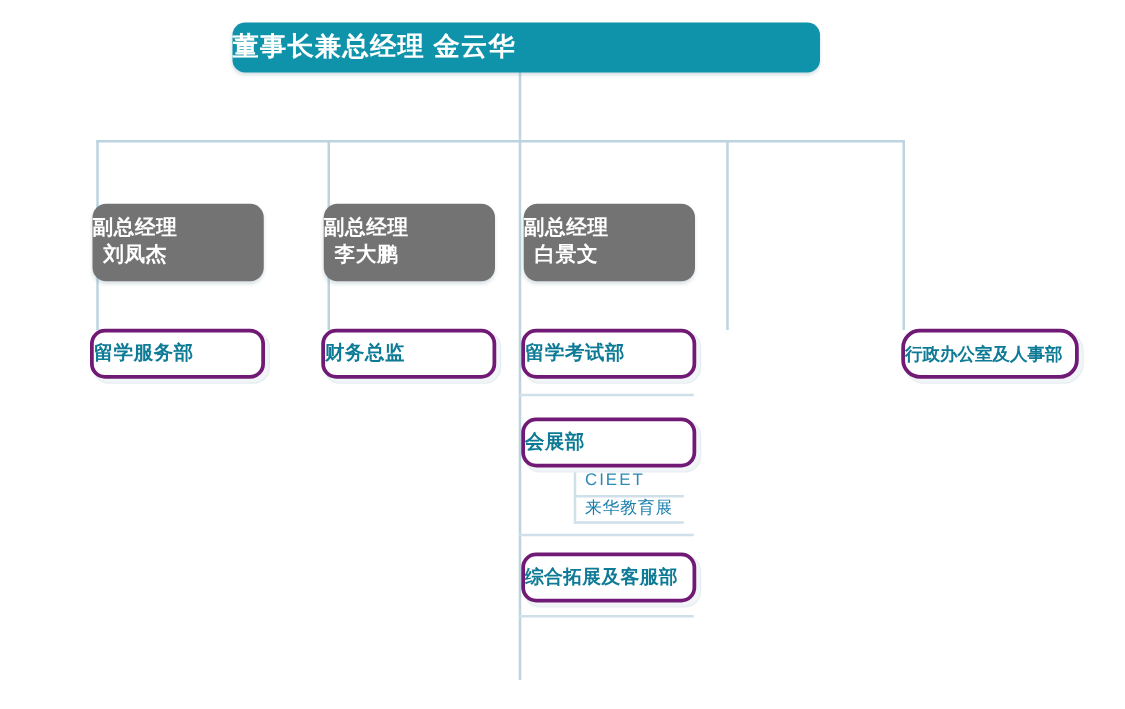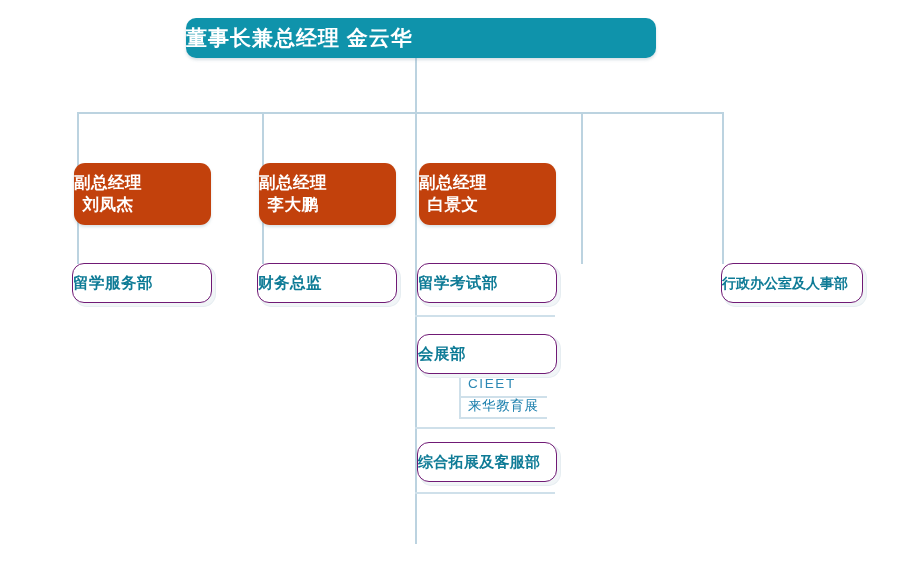--- a/index.html
+++ b/index.html
@@ -45,42 +45,42 @@
     color: #ffffff;
     border-radius: 10px;
     font-size: 21px;
     font-weight: bold;
     letter-spacing: 1px;
     box-shadow: 0 2px 3px rgba(120,150,165,0.30);
   }
 
   
   .box-mgr {
-    background: #c2410c;
+    background: #737373;
     color: #ffffff;
     border-radius: 11px;
     font-size: 16.5px;
     font-weight: bold;
     letter-spacing: 0.5px;
     box-shadow: 0 2px 3px rgba(120,150,165,0.28);
   }
   .box-mgr .l1, .box-mgr .l2 { display: block; }
 
   
   .box-dept {
     background: #ffffff;
     color: #0e7b96;
     border-radius: 12px;
-    border: 1px solid #701a75;
+    border: 3px solid #701a75;
     font-size: 15.5px;
     font-weight: bold;
     letter-spacing: 0.5px;
     box-shadow: 3px 3px 0 0 #f1f5f7, 3px 3px 0 1px #e6edf1;
   }
-  .box-dept.small-text { font-size: 14px; letter-spacing: 0; }
+  .box-dept.small-text { font-size: 14px; letter-spacing: 0; border-radius: 15px; }
   .box-dept.mid-text   { font-size: 15px; letter-spacing: 0.3px; }
 
   
   .leaf {
     position: absolute;
     color: #1479a8;
     display: flex;
     white-space: nowrap;
   }
   .leaf-latin {

